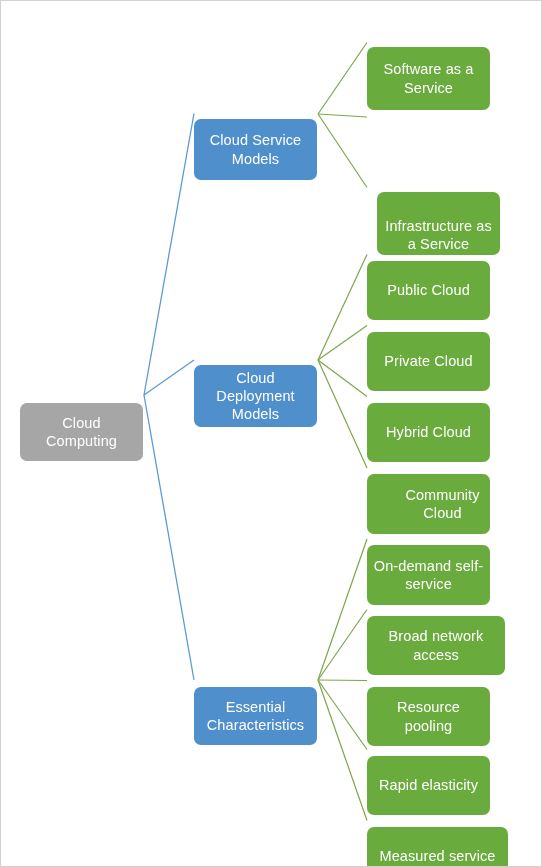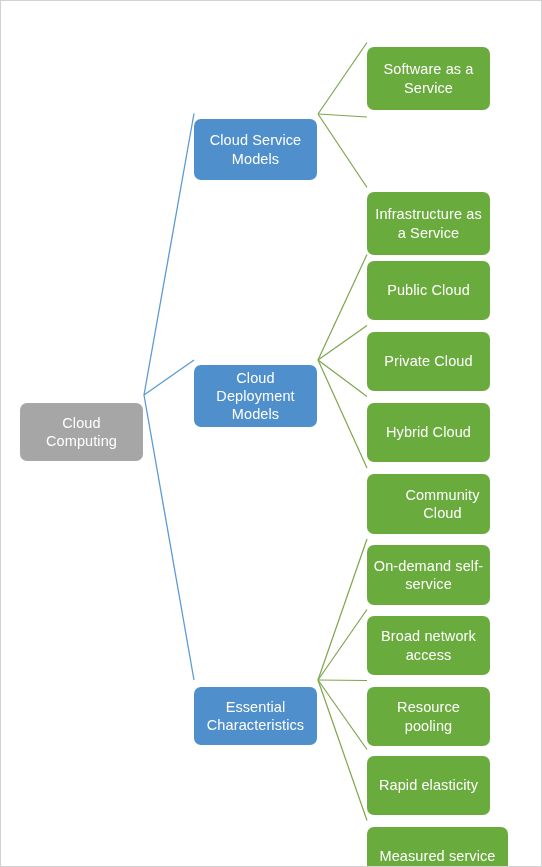--- a/index.html
+++ b/index.html
@@ -93,41 +93,41 @@
   <div class="node node-branch" style="left: 193px; top: 328px; width: 123px; height: 62px;">
     <span>Cloud Deployment Models</span>
   </div>
   <div class="node node-branch" style="left: 193px; top: 650px; width: 123px; height: 58px;">
     <span>Essential Characteristics</span>
   </div>
 
   <div class="node node-leaf" style="left: 366px; top: 10px; width: 123px; height: 63px;">
     <span>Software as a Service</span>
   </div>
-  <div class="node node-leaf" style="left: 366px; top: 155px; width: 123px; height: 63px;">
+  <div class="node node-leaf" style="left: 376px; top: 155px; width: 123px; height: 63px; align-items: flex-end;">
     <span>Infrastructure as a Service</span>
   </div>
 
   <div class="node node-leaf" style="left: 366px; top: 224px; width: 123px; height: 59px;">
     <span>Public Cloud</span>
   </div>
   <div class="node node-leaf" style="left: 366px; top: 295px; width: 123px; height: 59px;">
     <span>Private Cloud</span>
   </div>
   <div class="node node-leaf" style="left: 366px; top: 366px; width: 123px; height: 59px;">
     <span>Hybrid Cloud</span>
   </div>
   <div class="node node-leaf" style="left: 366px; top: 437px; width: 123px; height: 60px; padding-left: 34px;">
     <span>Community Cloud</span>
   </div>
 
   <div class="node node-leaf" style="left: 366px; top: 508px; width: 123px; height: 60px;">
     <span>On-demand self-service</span>
   </div>
-  <div class="node node-leaf" style="left: 366px; top: 579px; width: 123px; height: 59px;">
+  <div class="node node-leaf" style="left: 366px; top: 579px; width: 138px; height: 59px;">
     <span>Broad network access</span>
   </div>
   <div class="node node-leaf" style="left: 366px; top: 650px; width: 123px; height: 59px;">
     <span>Resource pooling</span>
   </div>
   <div class="node node-leaf" style="left: 366px; top: 719px; width: 123px; height: 59px;">
     <span>Rapid elasticity</span>
   </div>
   <div class="node node-leaf" style="left: 366px; top: 790px; width: 141px; height: 59px;">
     <span>Measured service</span>

